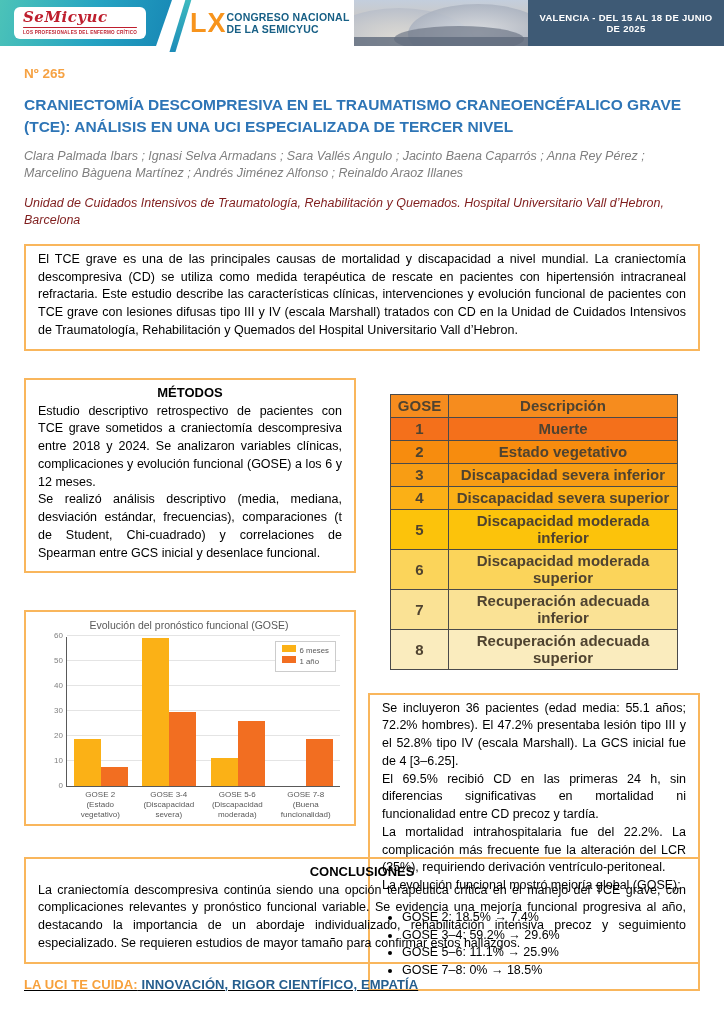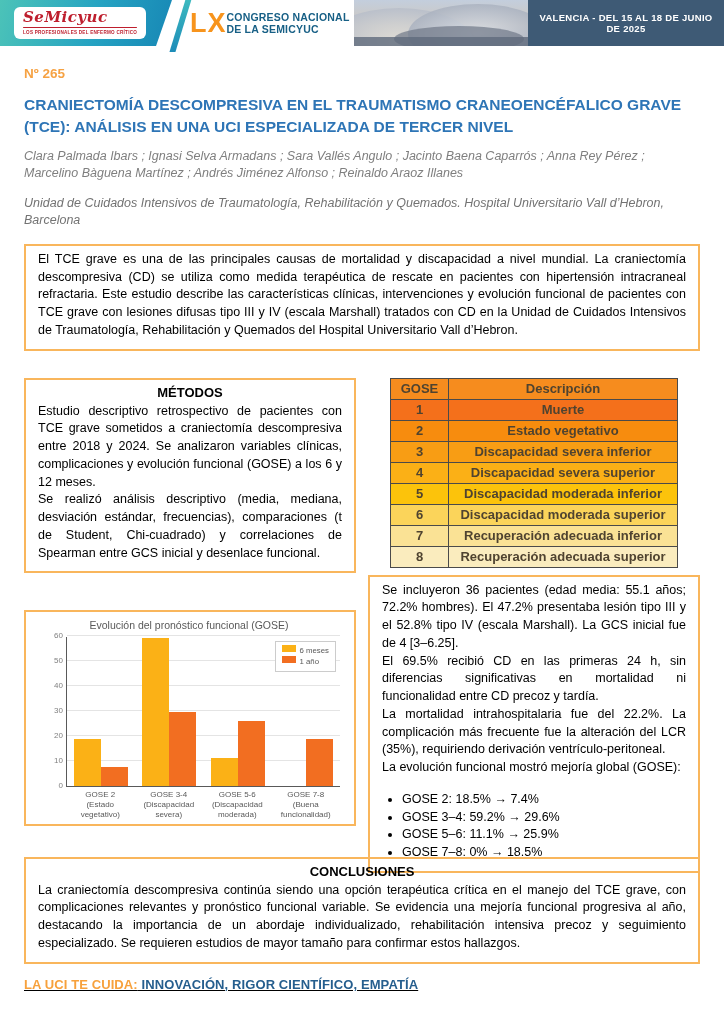--- a/index.html
+++ b/index.html
@@ -32,35 +32,35 @@
     background:#6f7788; opacity:.7; }
   .photo-base { position:absolute; bottom:0; left:0; right:0; height:9px; background:#5f6a7c; opacity:.8; }
   .header-venue { width:196px; background:#3e5a75; color:#fff; display:flex; align-items:center;
     justify-content:center; font-size:9.5px; font-weight:bold; letter-spacing:0.3px; padding:0 8px; text-align:center; }
 
   
   .content { padding:16px 24px 0; }
   .poster-number { color:#f6a243; font-size:13.5px; font-weight:bold; margin-top:4px; }
   .poster-title { color:#2e75b6; font-size:15.5px; font-weight:bold; line-height:1.4; margin-top:13px; }
   .authors { color:#7f7f7f; font-size:12.5px; font-style:italic; line-height:1.35; margin-top:11px; }
-  .affiliation { color:#737373; font-size:12.5px; font-style:italic; line-height:1.35; margin-top:13px; }
+  .affiliation { color:#7f1d1d; font-size:12.5px; font-style:italic; line-height:1.35; margin-top:13px; }
 
   .obox { border:2px solid #f9b65c; padding:5px 12px 9px; }
   .obox-title { text-align:center; font-weight:bold; font-size:13px; margin-bottom:3px; }
   .obox-text { font-size:12.5px; text-align:justify; line-height:1.42; }
   .para + .para { margin-top:0; }
 
   .objetivos { margin-top:15px; }
 
   .middle { display:flex; gap:12px; margin-top:27px; height:448px; }
   .col-left { width:332px; display:flex; flex-direction:column; justify-content:space-between; }
   .col-right { flex:1; display:flex; flex-direction:column; }
 
   
-  .gose-table { border-collapse:collapse; width:288px; margin:0 auto; font-size:13px; color:#4f4330; }
+  .gose-table { border-collapse:collapse; width:288px; margin:16px auto; font-size:15px; color:#4f4330; }
   .gose-table th, .gose-table td { border:1px solid #4a4a4a; text-align:center; padding:2.5px 2px; font-weight:bold; }
   .gose-table th { background:#f68c1e; }
   .gose-table .col-gose { width:58px; }
 
   .resultados { margin-top:7px; flex:1; }
   .resultados .obox-text p { margin:0; }
   .res-bullets { list-style:disc; padding-left:20px; margin-top:14px; }
   .res-bullets li { font-size:12.5px; line-height:1.42; }
 
   

